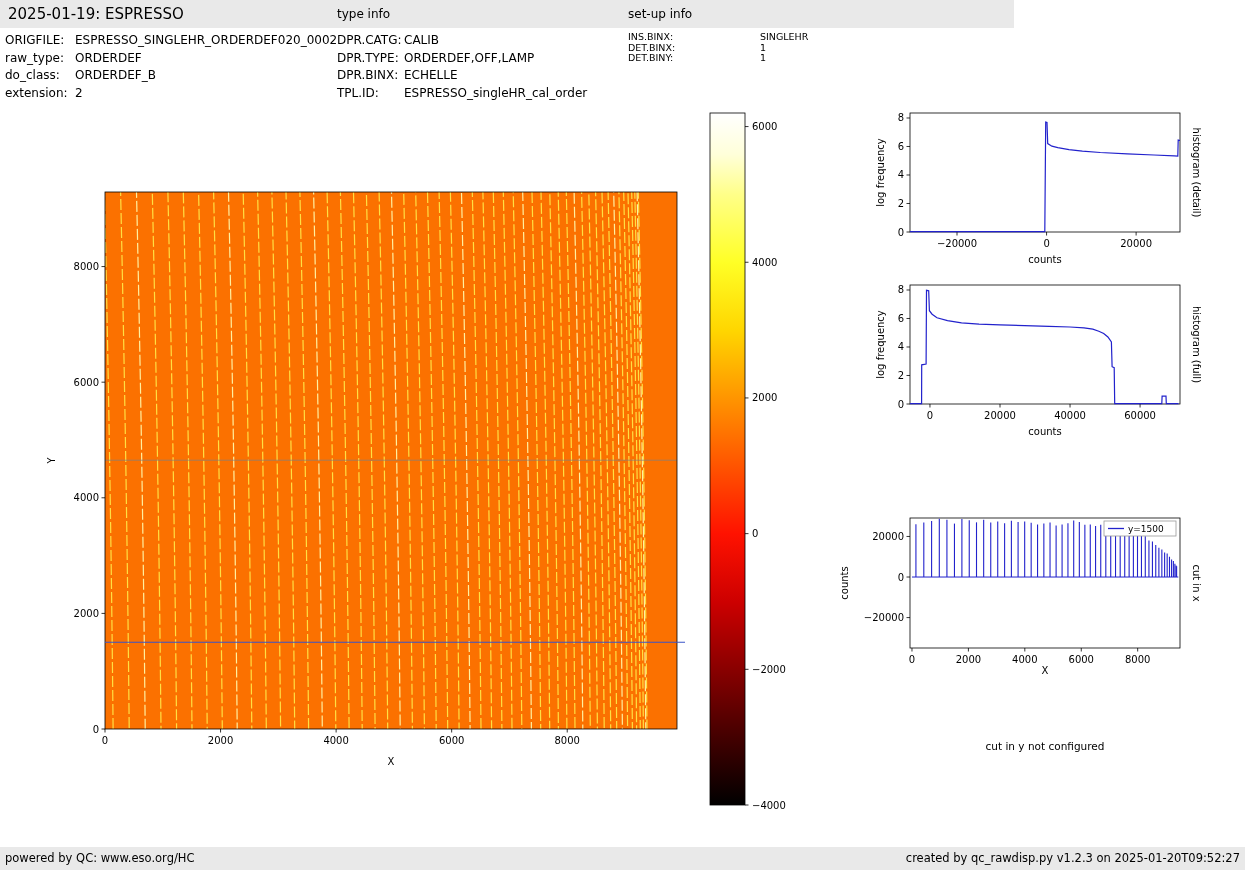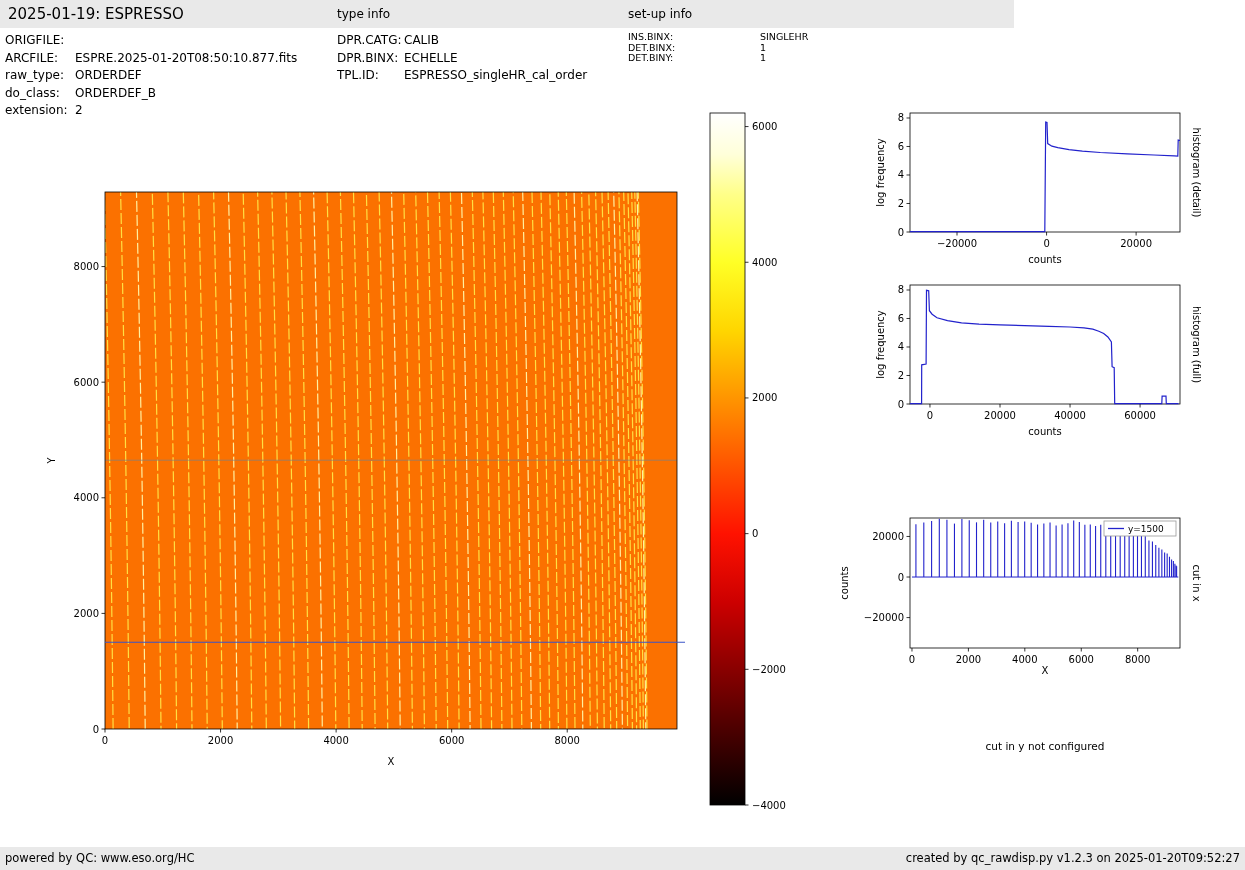--- a/index.html
+++ b/index.html
@@ -283,42 +283,43 @@
 <div class="topbar">
   <span class="title">2025-01-19: ESPRESSO</span>
   <span class="colhead colhead-type">type info</span>
   <span class="colhead colhead-setup">set-up info</span>
 </div>
 
 <div class="meta">
   <div class="mcol mcol-left">
     <div class="mrow">
       <span class="mlabel">ORIGFILE:</span>
-    </div>
-    <div class="mrow">
-      <span class="mlabel">ARCFILE:</span>
-      <span class="mvalue">ESPRE.2025-01-20T08:50:10.877.fits</span>
+      <span class="mvalue">ESPRESSO_SINGLEHR_ORDERDEF020_0002</span>
     </div>
     <div class="mrow">
       <span class="mlabel">raw_type:</span>
       <span class="mvalue">ORDERDEF</span>
     </div>
     <div class="mrow">
       <span class="mlabel">do_class:</span>
       <span class="mvalue">ORDERDEF_B</span>
     </div>
     <div class="mrow">
       <span class="mlabel">extension:</span>
       <span class="mvalue">2</span>
     </div>
   </div>
   <div class="mcol mcol-mid">
     <div class="mrow">
       <span class="mlabel">DPR.CATG:</span>
       <span class="mvalue">CALIB</span>
+    </div>
+    <div class="mrow">
+      <span class="mlabel">DPR.TYPE:</span>
+      <span class="mvalue">ORDERDEF,OFF,LAMP</span>
     </div>
     <div class="mrow">
       <span class="mlabel">DPR.BINX:</span>
       <span class="mvalue">ECHELLE</span>
     </div>
     <div class="mrow">
       <span class="mlabel">TPL.ID:</span>
       <span class="mvalue">ESPRESSO_singleHR_cal_order</span>
     </div>
   </div>

